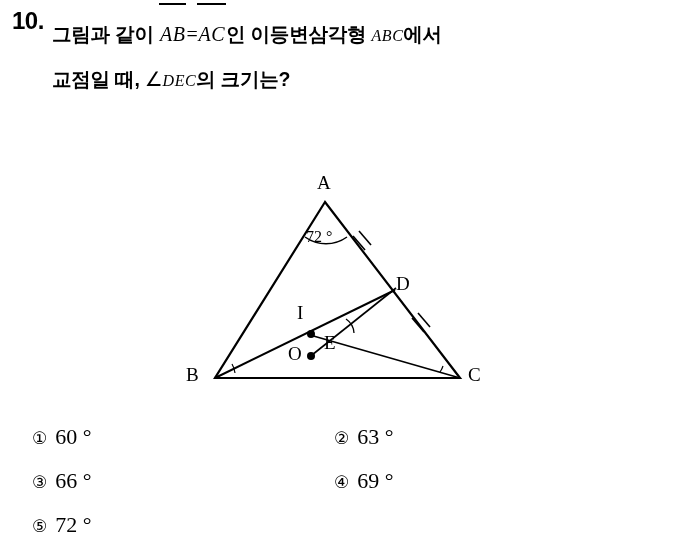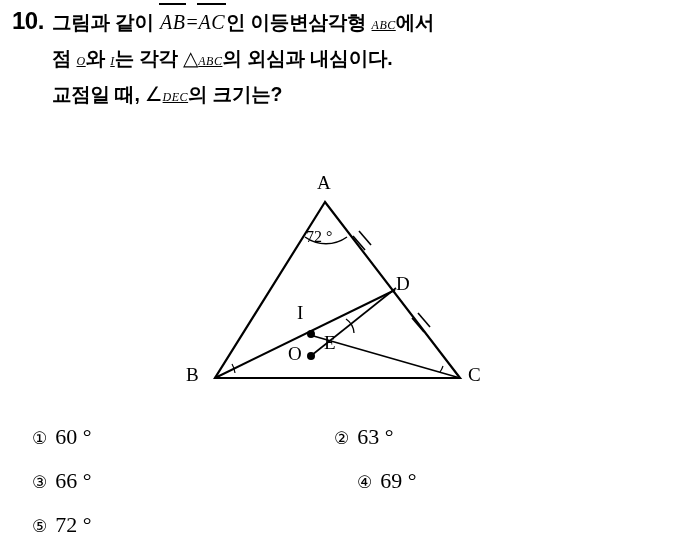--- a/index.html
+++ b/index.html
@@ -49,39 +49,38 @@
     font-weight: bold;
     line-height: 33px;
     white-space: nowrap;
     letter-spacing: -0.2px;
   }
   
   .mi {
     font-family: "Liberation Serif", serif;
     font-style: italic;
     font-weight: normal;
-    font-size: 12px;
+    font-size: 16px;
     letter-spacing: 0.5px;
-    text-decoration: underline;
   }
   .mr {
     font-family: "Liberation Serif", serif;
     font-style: normal;
     font-weight: normal;
     font-size: 20px;
   }
   .ov {
     position: relative;
     display: inline-block;
     font-family: "Liberation Serif", serif;
     font-style: italic;
     font-weight: normal;
     font-size: 20px;
     letter-spacing: 0.5px;
-    padding: 0 1px;
+    padding: 12px 1px;
   }
   .ov::before {
     content: "";
     position: absolute;
     left: 0;
     right: 0;
     top: -3px;
     height: 1.5px;
     background: #000;
   }
@@ -123,36 +122,33 @@
     font-size: 17px;
   }
   .cval {
     font-family: "Liberation Serif", serif;
     font-size: 22px;
     margin-left: 8px;
   }
   .c1 { left: 32px;  top: 0px; }
   .c2 { left: 334px; top: 0px; text-align: right; }
   .c3 { left: 32px;  top: 44px; }
-  .c4 { left: 334px; top: 44px; margin-left: 23px; }
+  .c4 { left: 334px; top: 44px; }
   .c5 { left: 32px;  top: 88px; }
 </style>
 </head>
 <body>
 
 <div class="page">
 
   <div class="question">
     <div class="q-number">10.</div>
     <div class="q-lines">
       <div class="q-line">
         <span>그림과 같이 </span><span class="ov">AB</span><span class="mr">=</span><span class="ov">AC</span><span>인 이등변삼각형 </span><span class="mi">ABC</span><span>에서</span>
-      </div>
-      <div class="q-line">
-        <span>점 </span><span class="mi">O</span><span>와 </span><span class="mi">I</span><span>는 각각 </span><span class="mr">△</span><span class="mi">ABC</span><span>의 외심과 내심이다.</span>
       </div>
       <div class="q-line">
         <span>교점일 때, </span><span class="mr">∠</span><span class="mi">DEC</span><span>의 크기는?</span>
       </div>
     </div>
   </div>
 
   <div class="figure">
     <svg width="400" height="230" viewBox="0 0 400 230">
 

